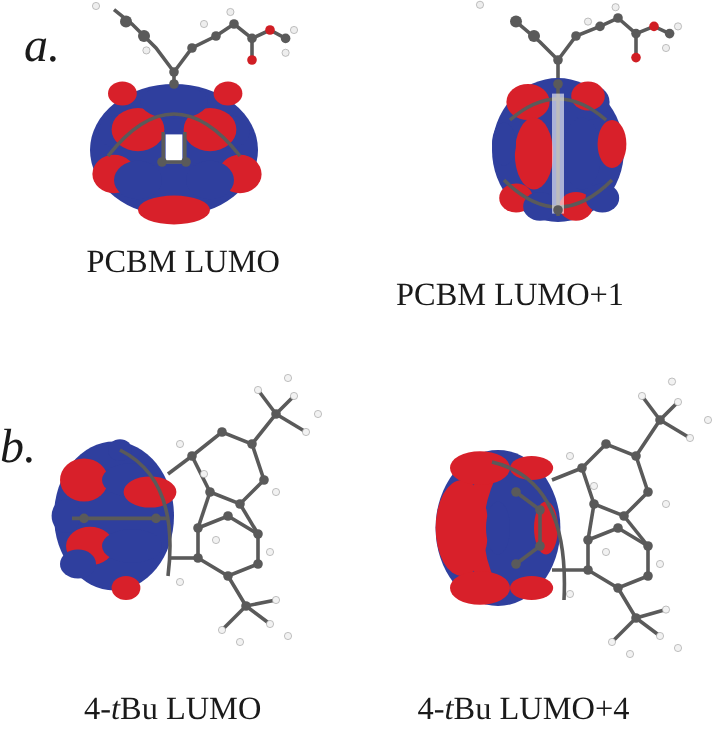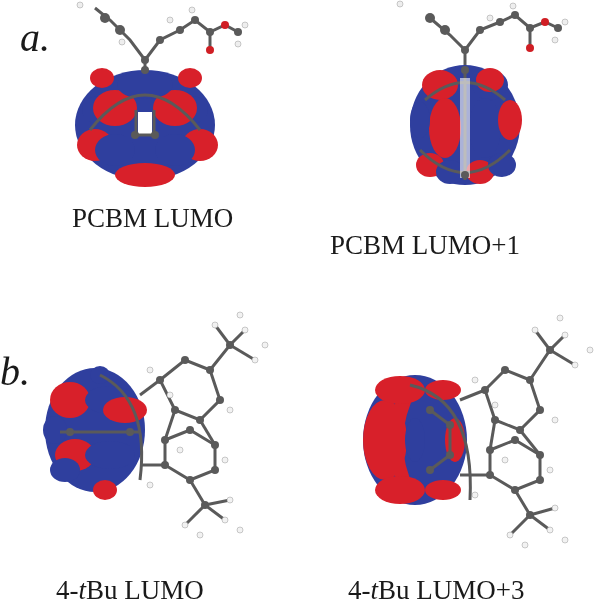--- a/index.html
+++ b/index.html
@@ -204,21 +204,21 @@
         <path d="M20 132 L100 132"></path>
           <path d="M60 75 Q110 100 100 180"></path>
       </g>
       <g fill="#5a5a5a">
           <circle cx="30" cy="132" r="4"></circle>
           <circle cx="90" cy="132" r="4"></circle>
         </g>
     </g>
   </svg>
 </div>
-<div class="caption" style="left:56px; top:577px;">
+<div class="caption" style="left:70px; top:577px;">
   <span>4-</span><i>t</i><span>Bu LUMO</span>
 </div>
 
 <div class="fig" style="left:355px; top:290px; width:245px; height:260px;">
   <svg width="245" height="260" viewBox="0 0 245 260">
     <g stroke="#5a5a5a" stroke-width="3" fill="none">
       <path d="M130 100 L150 80 L175 90 L185 120 L165 140 L140 130 Z"></path>
       <path d="M135 160 L160 150 L185 165 L185 190 L160 200 L135 185 Z"></path>
       <path d="M165 140 L185 165"></path>
       <path d="M175 90 L195 60 L210 45"></path>
@@ -282,14 +282,14 @@
       <g fill="#5a5a5a">
           <circle cx="75" cy="120" r="4"></circle>
           <circle cx="95" cy="135" r="4"></circle>
           <circle cx="95" cy="165" r="4"></circle>
           <circle cx="75" cy="180" r="4"></circle>
         </g>
     </g>
   </svg>
 </div>
 <div class="caption" style="left:348px; top:577px;">
-  <span>4-</span><i>t</i><span>Bu LUMO+3</span>
+  <span>4-</span><i>t</i><span>Bu LUMO+4</span>
 </div>
 
 </body></html>

